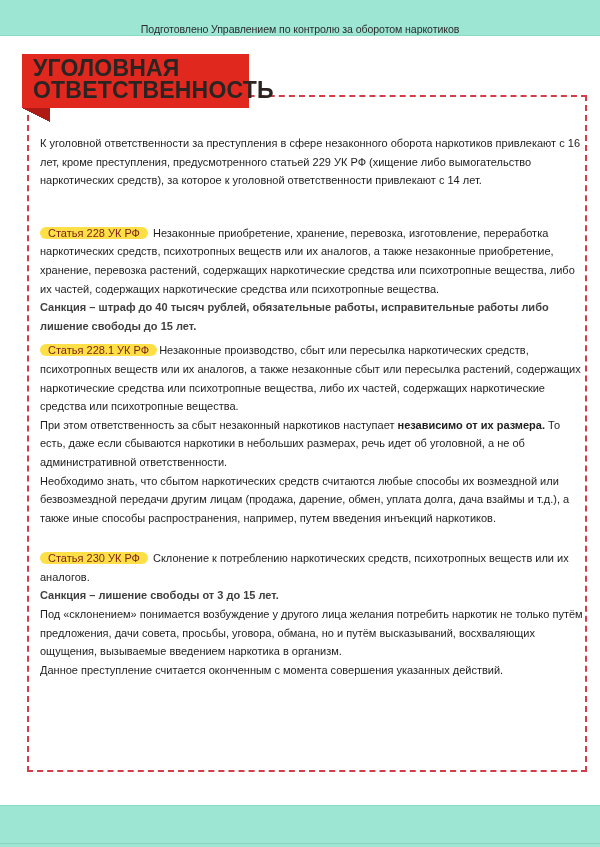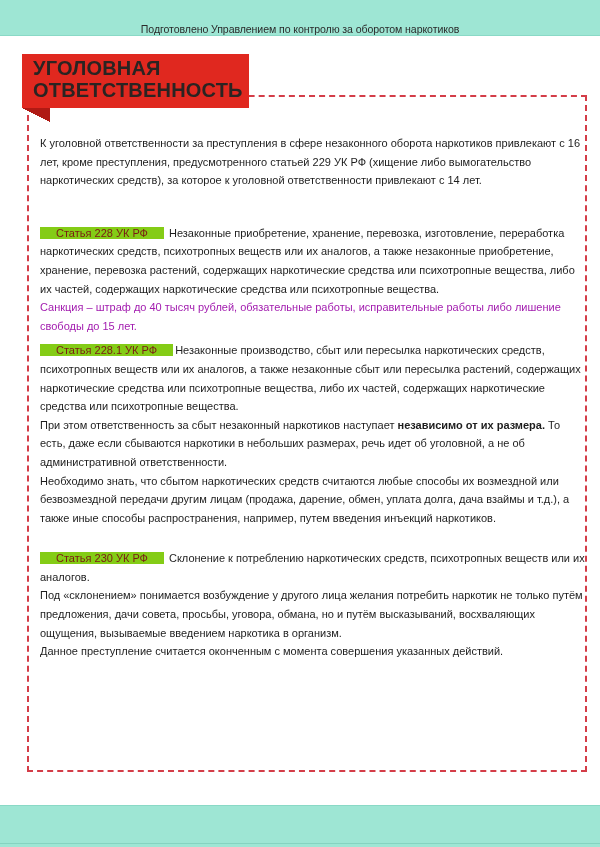--- a/index.html
+++ b/index.html
@@ -32,44 +32,45 @@
   .frame {
     position: absolute; left: 27px; top: 95px; width: 560px; height: 677px;
     border: 2px dashed #d43d48;
     box-sizing: border-box;
     border-left-style: dashed;
   }
   .title-banner {
     position: absolute; left: 22px; top: 54px; width: 227px; height: 54px;
     background: #e0281f;
     color: #2a2422;
-    font-weight: bold; font-size: 20px; line-height: 22px;
+    font-weight: bold; font-size: 23px; line-height: 22px;
     padding: 3px 0 0 11px; box-sizing: border-box;
     z-index: 3;
     text-transform: uppercase;
     letter-spacing: 0.2px;
   }
   .title-fold-cover {
     position: absolute; left: 22px; top: 108px; width: 28px; height: 14px;
     background: linear-gradient(to bottom left, #b01a14 50%, transparent 50%);
     z-index: 2;
   }
   .content {
     position: absolute; left: 40px; top: 134px; width: 545px;
     font-size: 11px; line-height: 18.6px; color: #1d1d1d;
     z-index: 4;
   }
   .content p { margin: 0; }
   .intro { margin-bottom: 34px !important; }
   .article { margin-bottom: 0; }
   .article-label {
-    background: #84cc16; color: #7a1a14; padding: 0 16px;
+    background: #fde047; color: #7a1a14; padding: 0 8px;
     margin-right: 5px;
+    border-radius: 7px;
   }
-  .sanction { color: #a21caf; font-weight: normal; }
+  .sanction { color: #404040; font-weight: bold; }
   .bold { font-weight: bold; }
   .gap-1 { height: 6px; }
   .gap-2 { height: 22px; }
 </style>
 </head>
 <body>
 
 <div class="top-bar">
   <span class="top-bar-text">Подготовлено Управлением по контролю за оборотом наркотиков</span>
 </div>
@@ -95,18 +96,19 @@
   <div class="article">
     <p><span class="article-label" style="margin-right:2px">Статья 228.1 УК РФ</span><span>Незаконные производство, сбыт или пересылка наркотических средств, психотропных веществ или их аналогов, а также незаконные сбыт или пересылка растений, содержащих наркотические средства или психотропные вещества, либо их частей, содержащих наркотические средства или психотропные вещества.</span></p>
     <p><span>При этом ответственность за сбыт незаконный наркотиков наступает </span><span class="bold">независимо от их размера.</span><span> То есть, даже если сбываются наркотики в небольших размерах, речь идет об уголовной, а не об административной ответственности.</span></p>
     <p>Необходимо знать, что сбытом наркотических средств считаются любые способы их возмездной или безвозмездной передачи другим лицам (продажа, дарение, обмен, уплата долга, дача взаймы и т.д.), а также иные способы распространения, например, путем введения инъекций наркотиков.</p>
   </div>
 
   <div class="gap-2"></div>
 
   <div class="article">
     <p><span class="article-label">Статья 230 УК РФ</span><span>Склонение к потреблению наркотических средств, психотропных веществ или их аналогов.</span></p>
+    <p class="sanction">Санкция – лишение свободы от 3 до 15 лет.</p>
     <p>Под «склонением» понимается возбуждение у другого лица желания потребить наркотик не только путём предложения, дачи совета, просьбы, уговора, обмана, но и путём высказываний, восхваляющих ощущения, вызываемые введением наркотика в организм.</p>
     <p>Данное преступление считается оконченным с момента совершения указанных действий.</p>
   </div>
 </div>
 
 <div class="bottom-bar"></div>
 
 </body></html>

